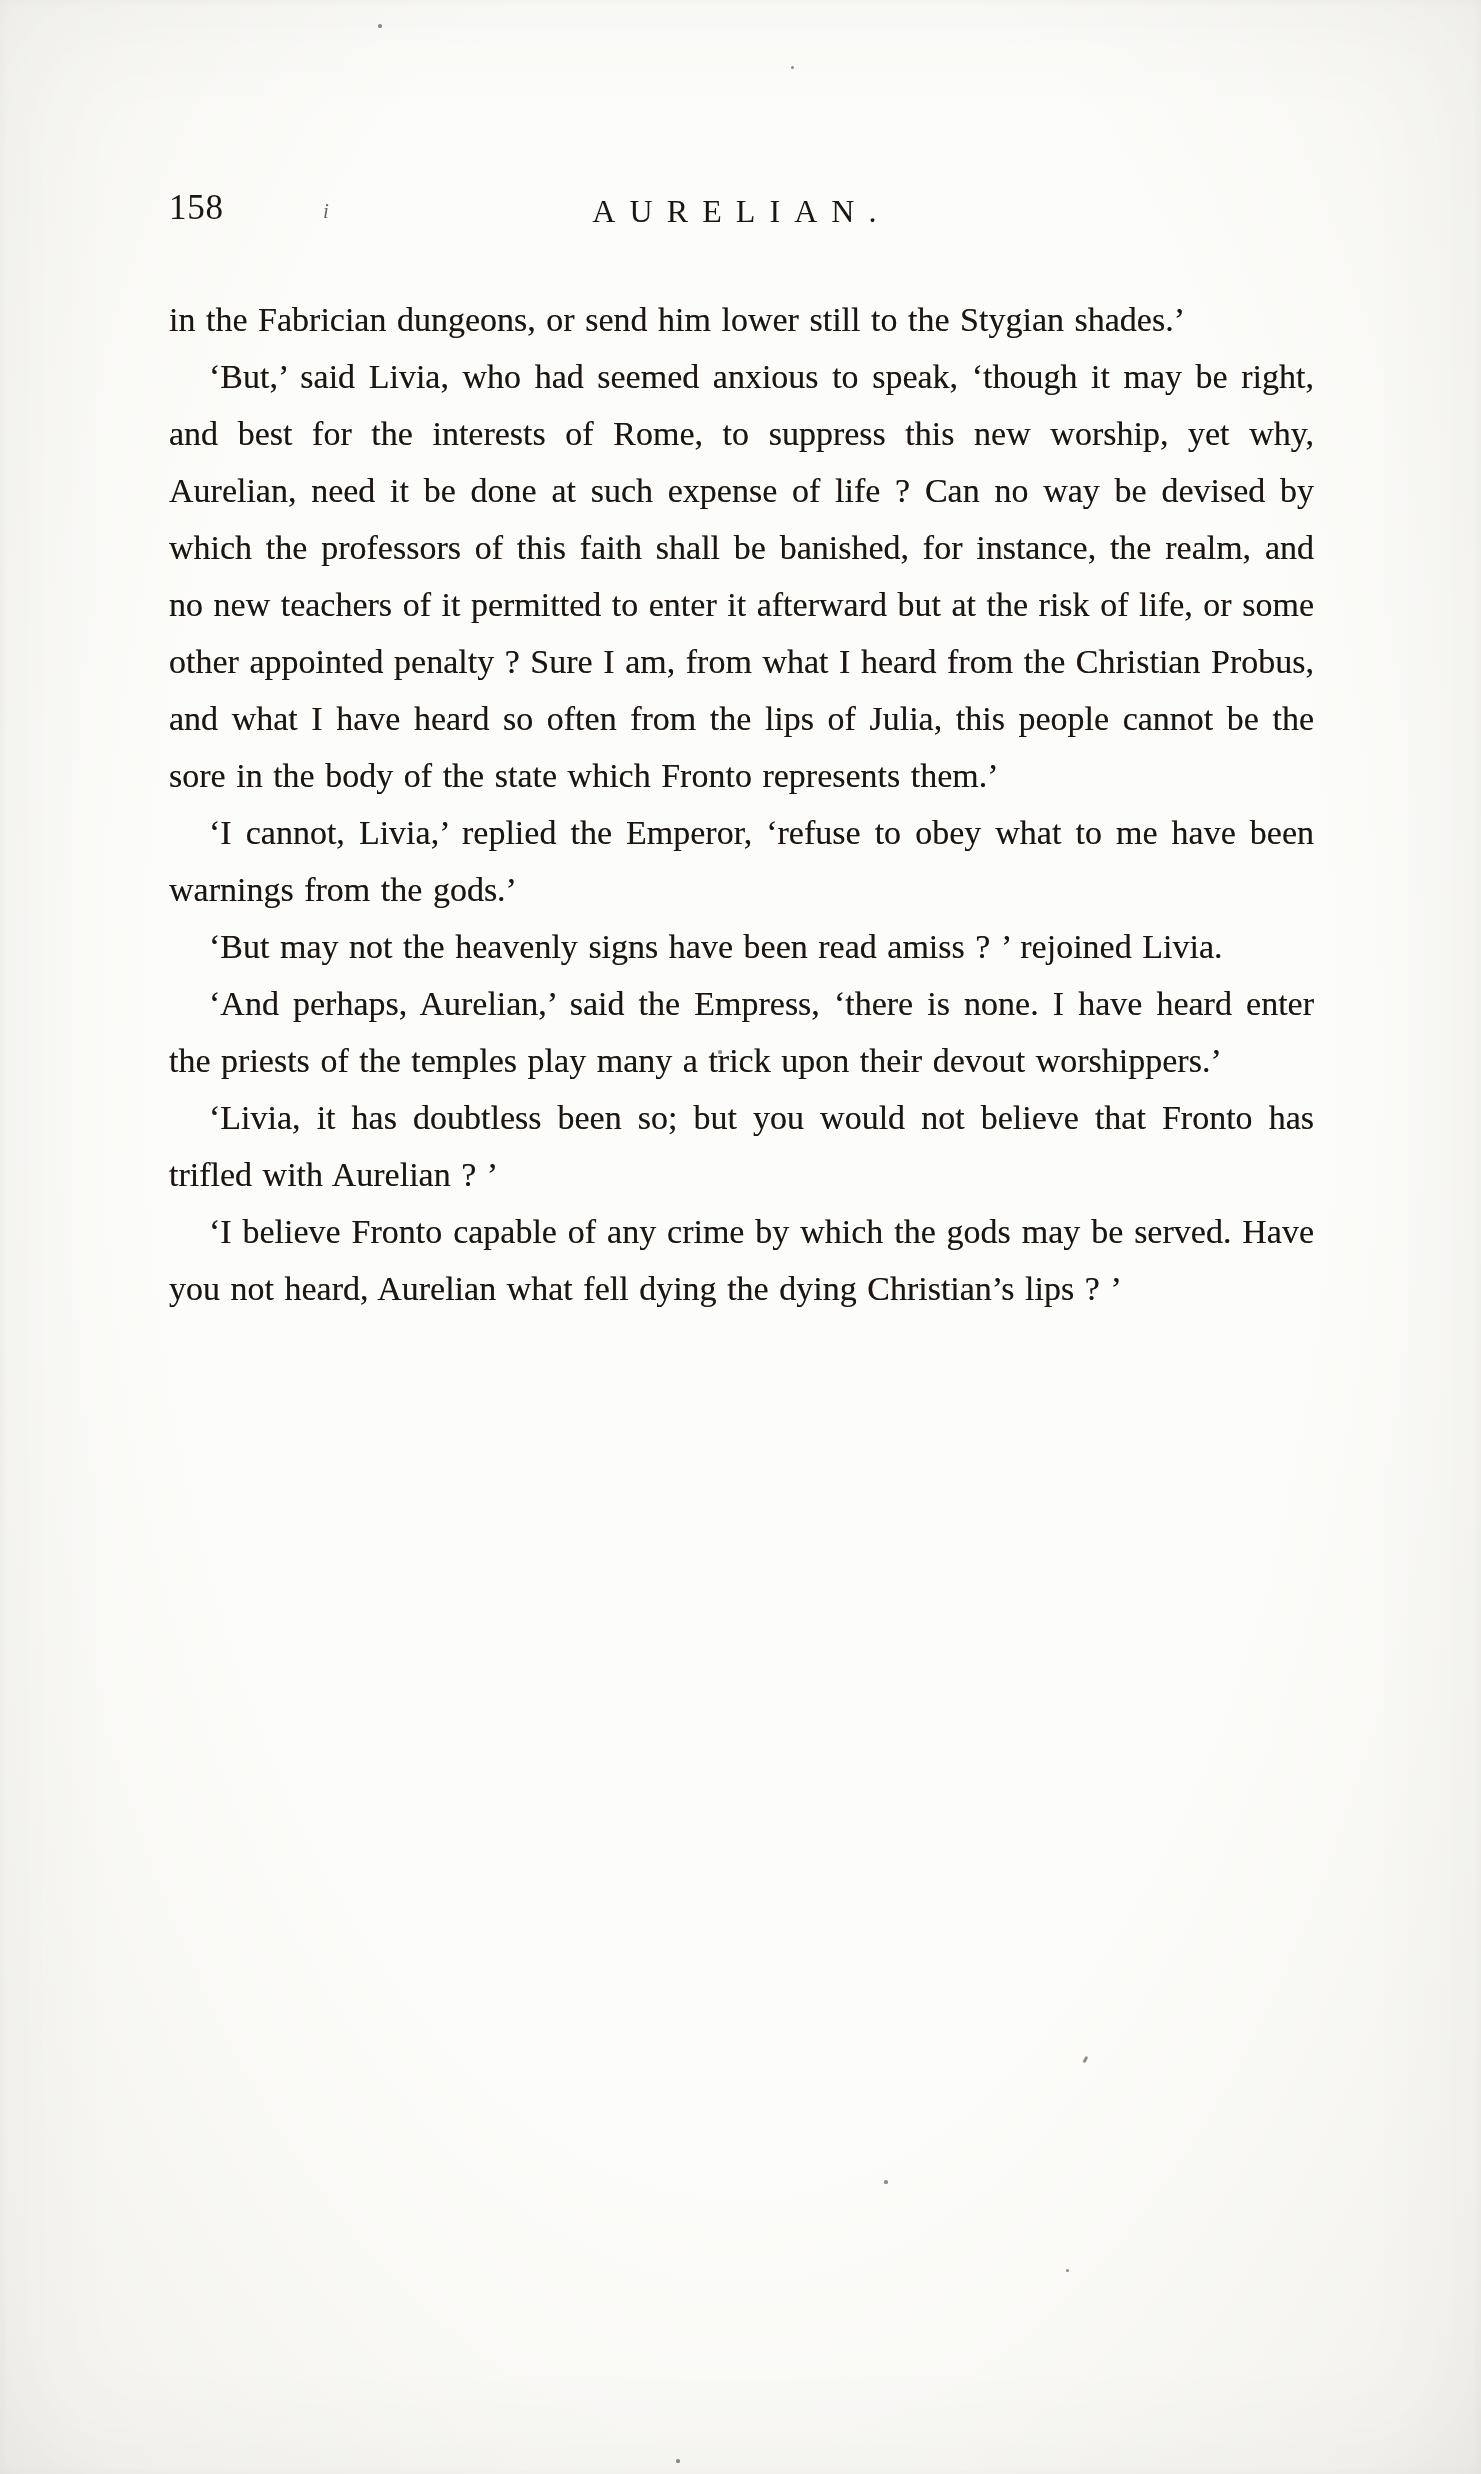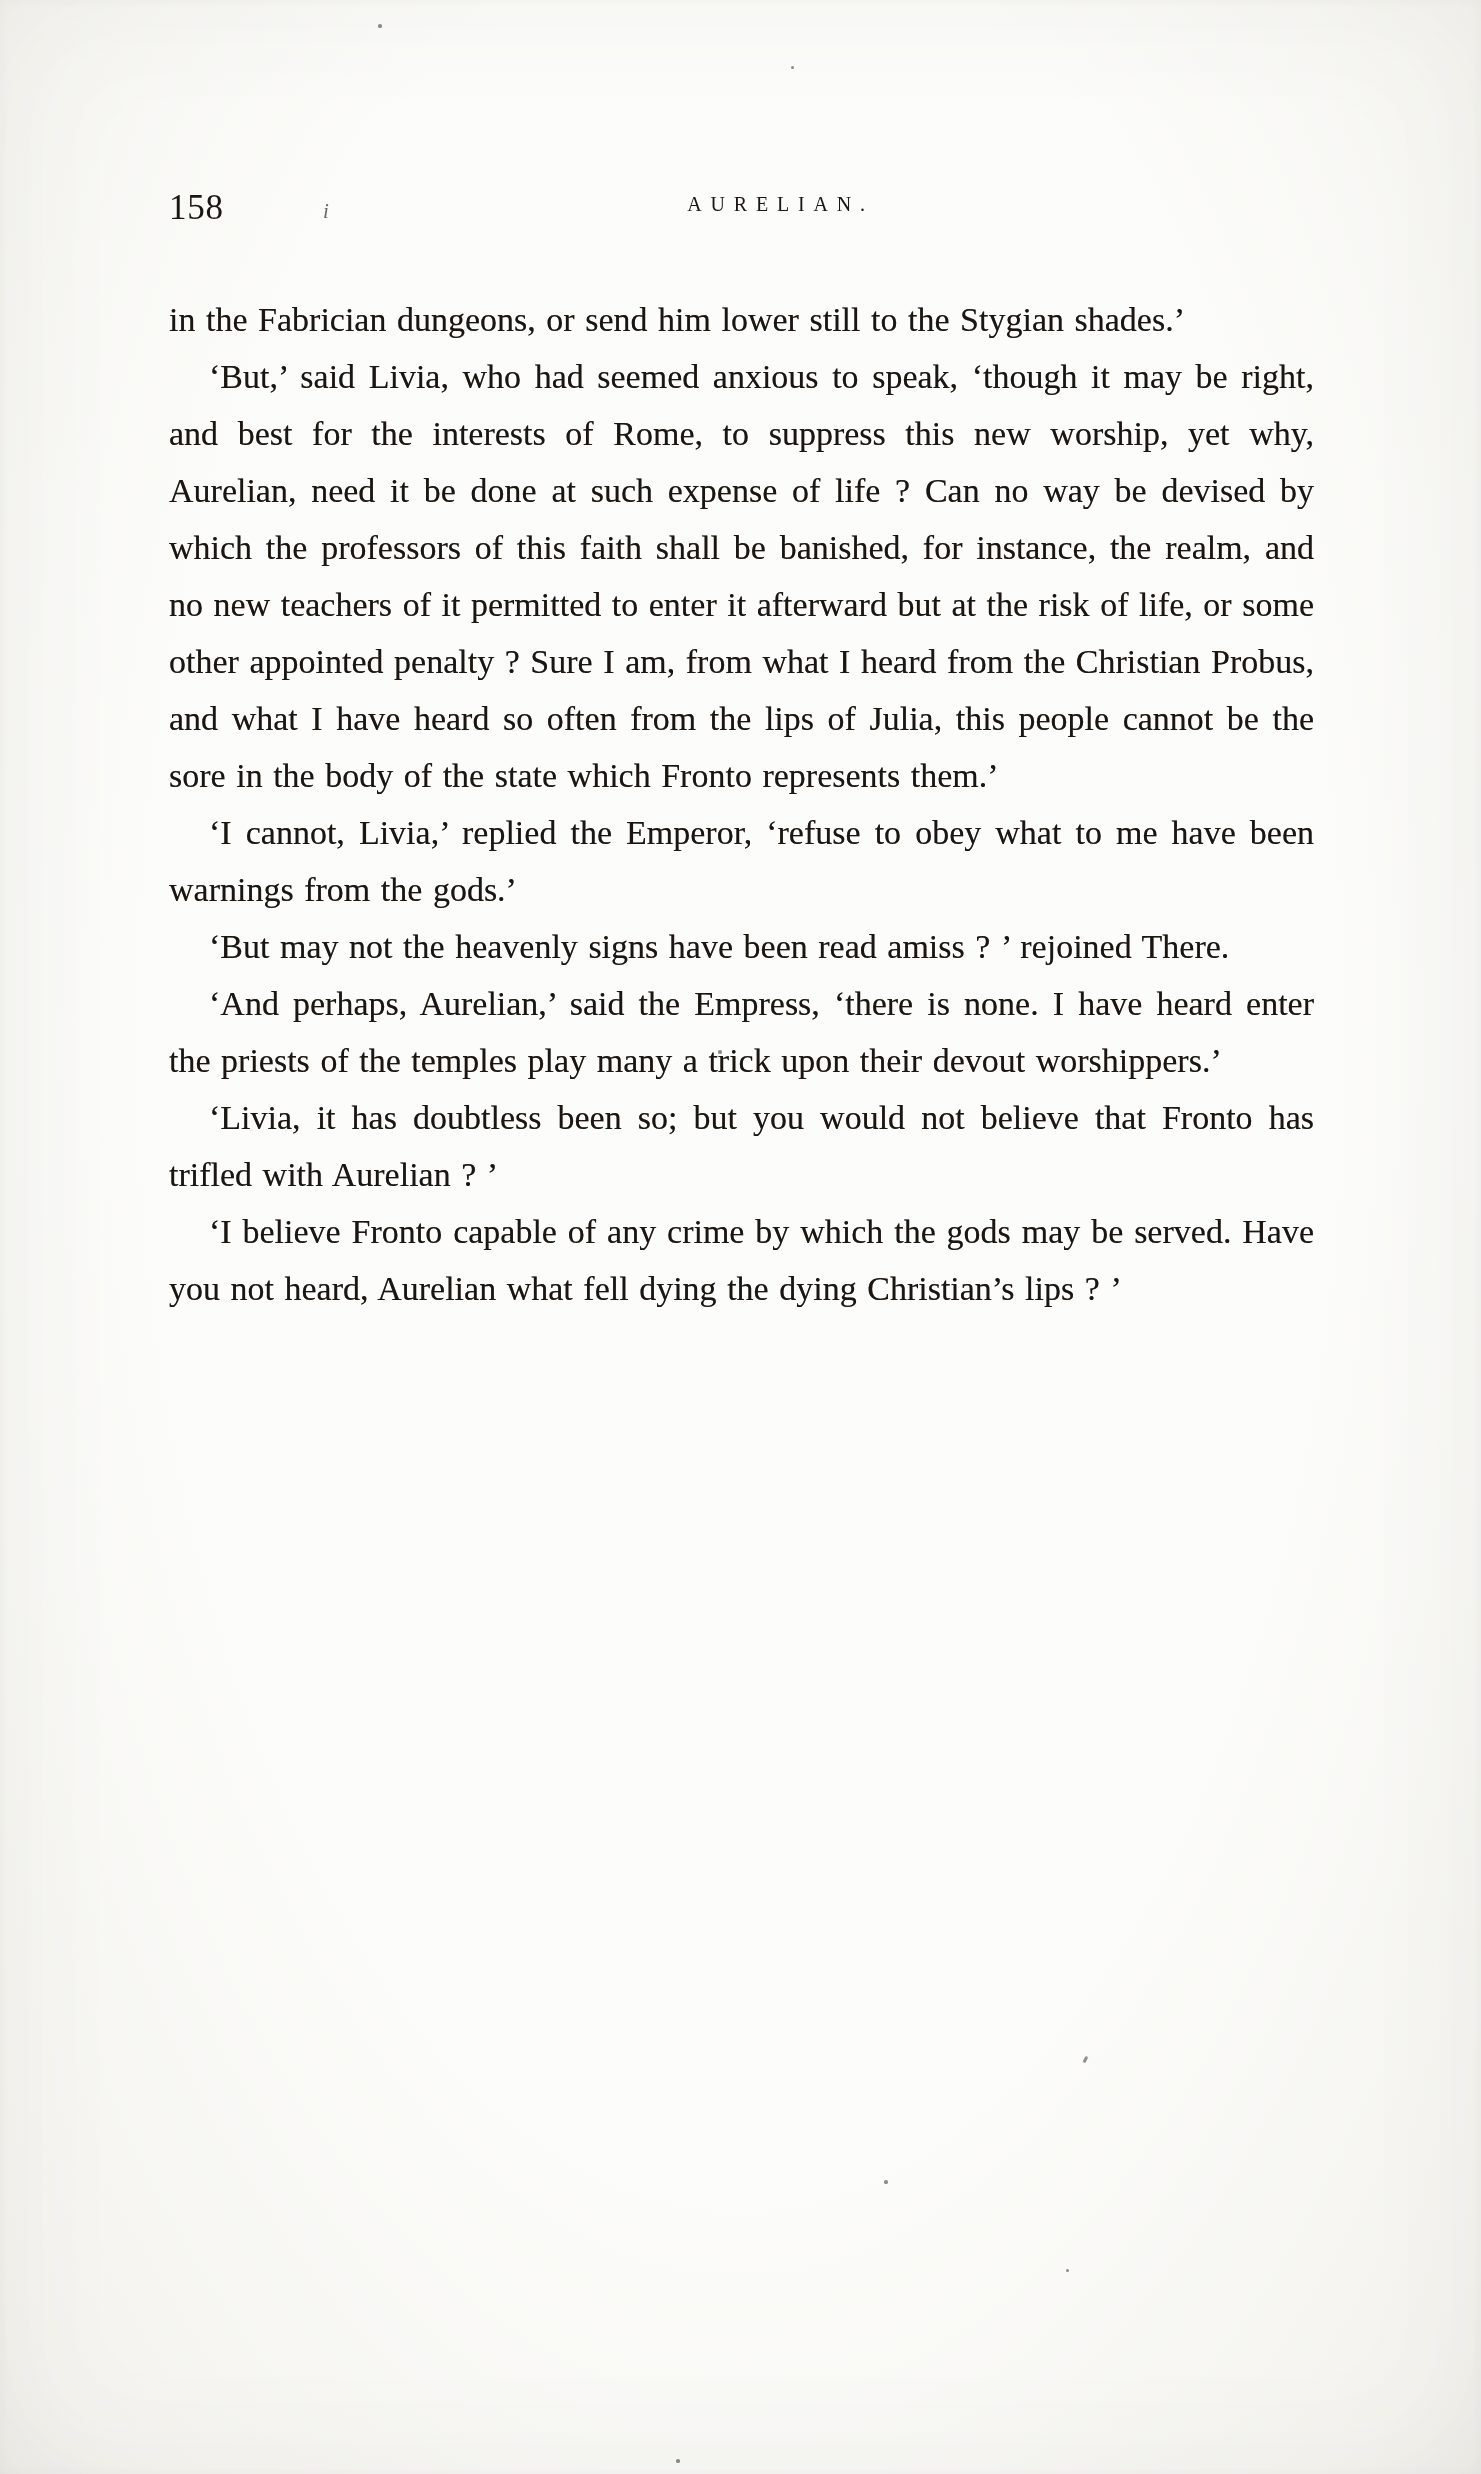--- a/index.html
+++ b/index.html
@@ -41,24 +41,23 @@
     top: 10.5px;
     font-size: 21px;
     font-style: italic;
     opacity: 0.65;
   }
   .running-title {
     position: absolute;
     left: 50%;
     top: 4.5px;
     transform: translateX(-50%);
-    font-size: 20px;
+    font-size: 32px;
     letter-spacing: 0.44em;
     white-space: nowrap;
-    margin-left: 39px;
   }
   .page-body {
     position: absolute;
     top: 291px;
     left: 169px;
     width: 1145px;
   }
   .para {
     margin: 0;
     font-size: 34px;
@@ -93,21 +92,21 @@
     <span class="page-number">158</span>
     <span class="stray-mark">i</span>
     <span class="running-title">AURELIAN.</span>
   </header>
 
   <main class="page-body">
 
   <p class="para">in the Fabrician dungeons, or send him lower still to the Stygian shades.’</p>
       <p class="para indent">‘But,’ said Livia, who had seemed anxious to speak, ‘though it may be right, and best for the interests of Rome, to suppress this new worship, yet why, Aurelian, need it be done at such expense of life ? Can no way be devised by which the professors of this faith shall be banished, for instance, the realm, and no new teachers of it permitted to enter it afterward but at the risk of life, or some other appointed penalty ? Sure I am, from what I heard from the Christian Probus, and what I have heard so often from the lips of Julia, this people cannot be the sore in the body of the state which Fronto represents them.’</p>
       <p class="para indent">‘I cannot, Livia,’ replied the Emperor, ‘refuse to obey what to me have been warnings from the gods.’</p>
-      <p class="para indent">‘But may not the heavenly signs have been read amiss ? ’ rejoined There.</p>
+      <p class="para indent">‘But may not the heavenly signs have been read amiss ? ’ rejoined Livia.</p>
       <p class="para indent">‘And perhaps, Aurelian,’ said the Empress, ‘there is none.  I have heard enter the priests of the temples play many a trick upon their devout worshippers.’</p>
       <p class="para indent">‘Livia, it has doubtless been so; but you would not believe that Fronto has trifled with Aurelian ? ’</p>
       <p class="para indent">‘I believe Fronto capable of any crime by which the gods may be served.  Have you not heard, Aurelian what fell dying the dying Christian’s lips ? ’</p>
     </main>
 
   <span class="speck s1"></span>
   <span class="speck s2"></span>
   <span class="speck s3"></span>
   <span class="speck s4"></span>
   <span class="speck s5"></span>

